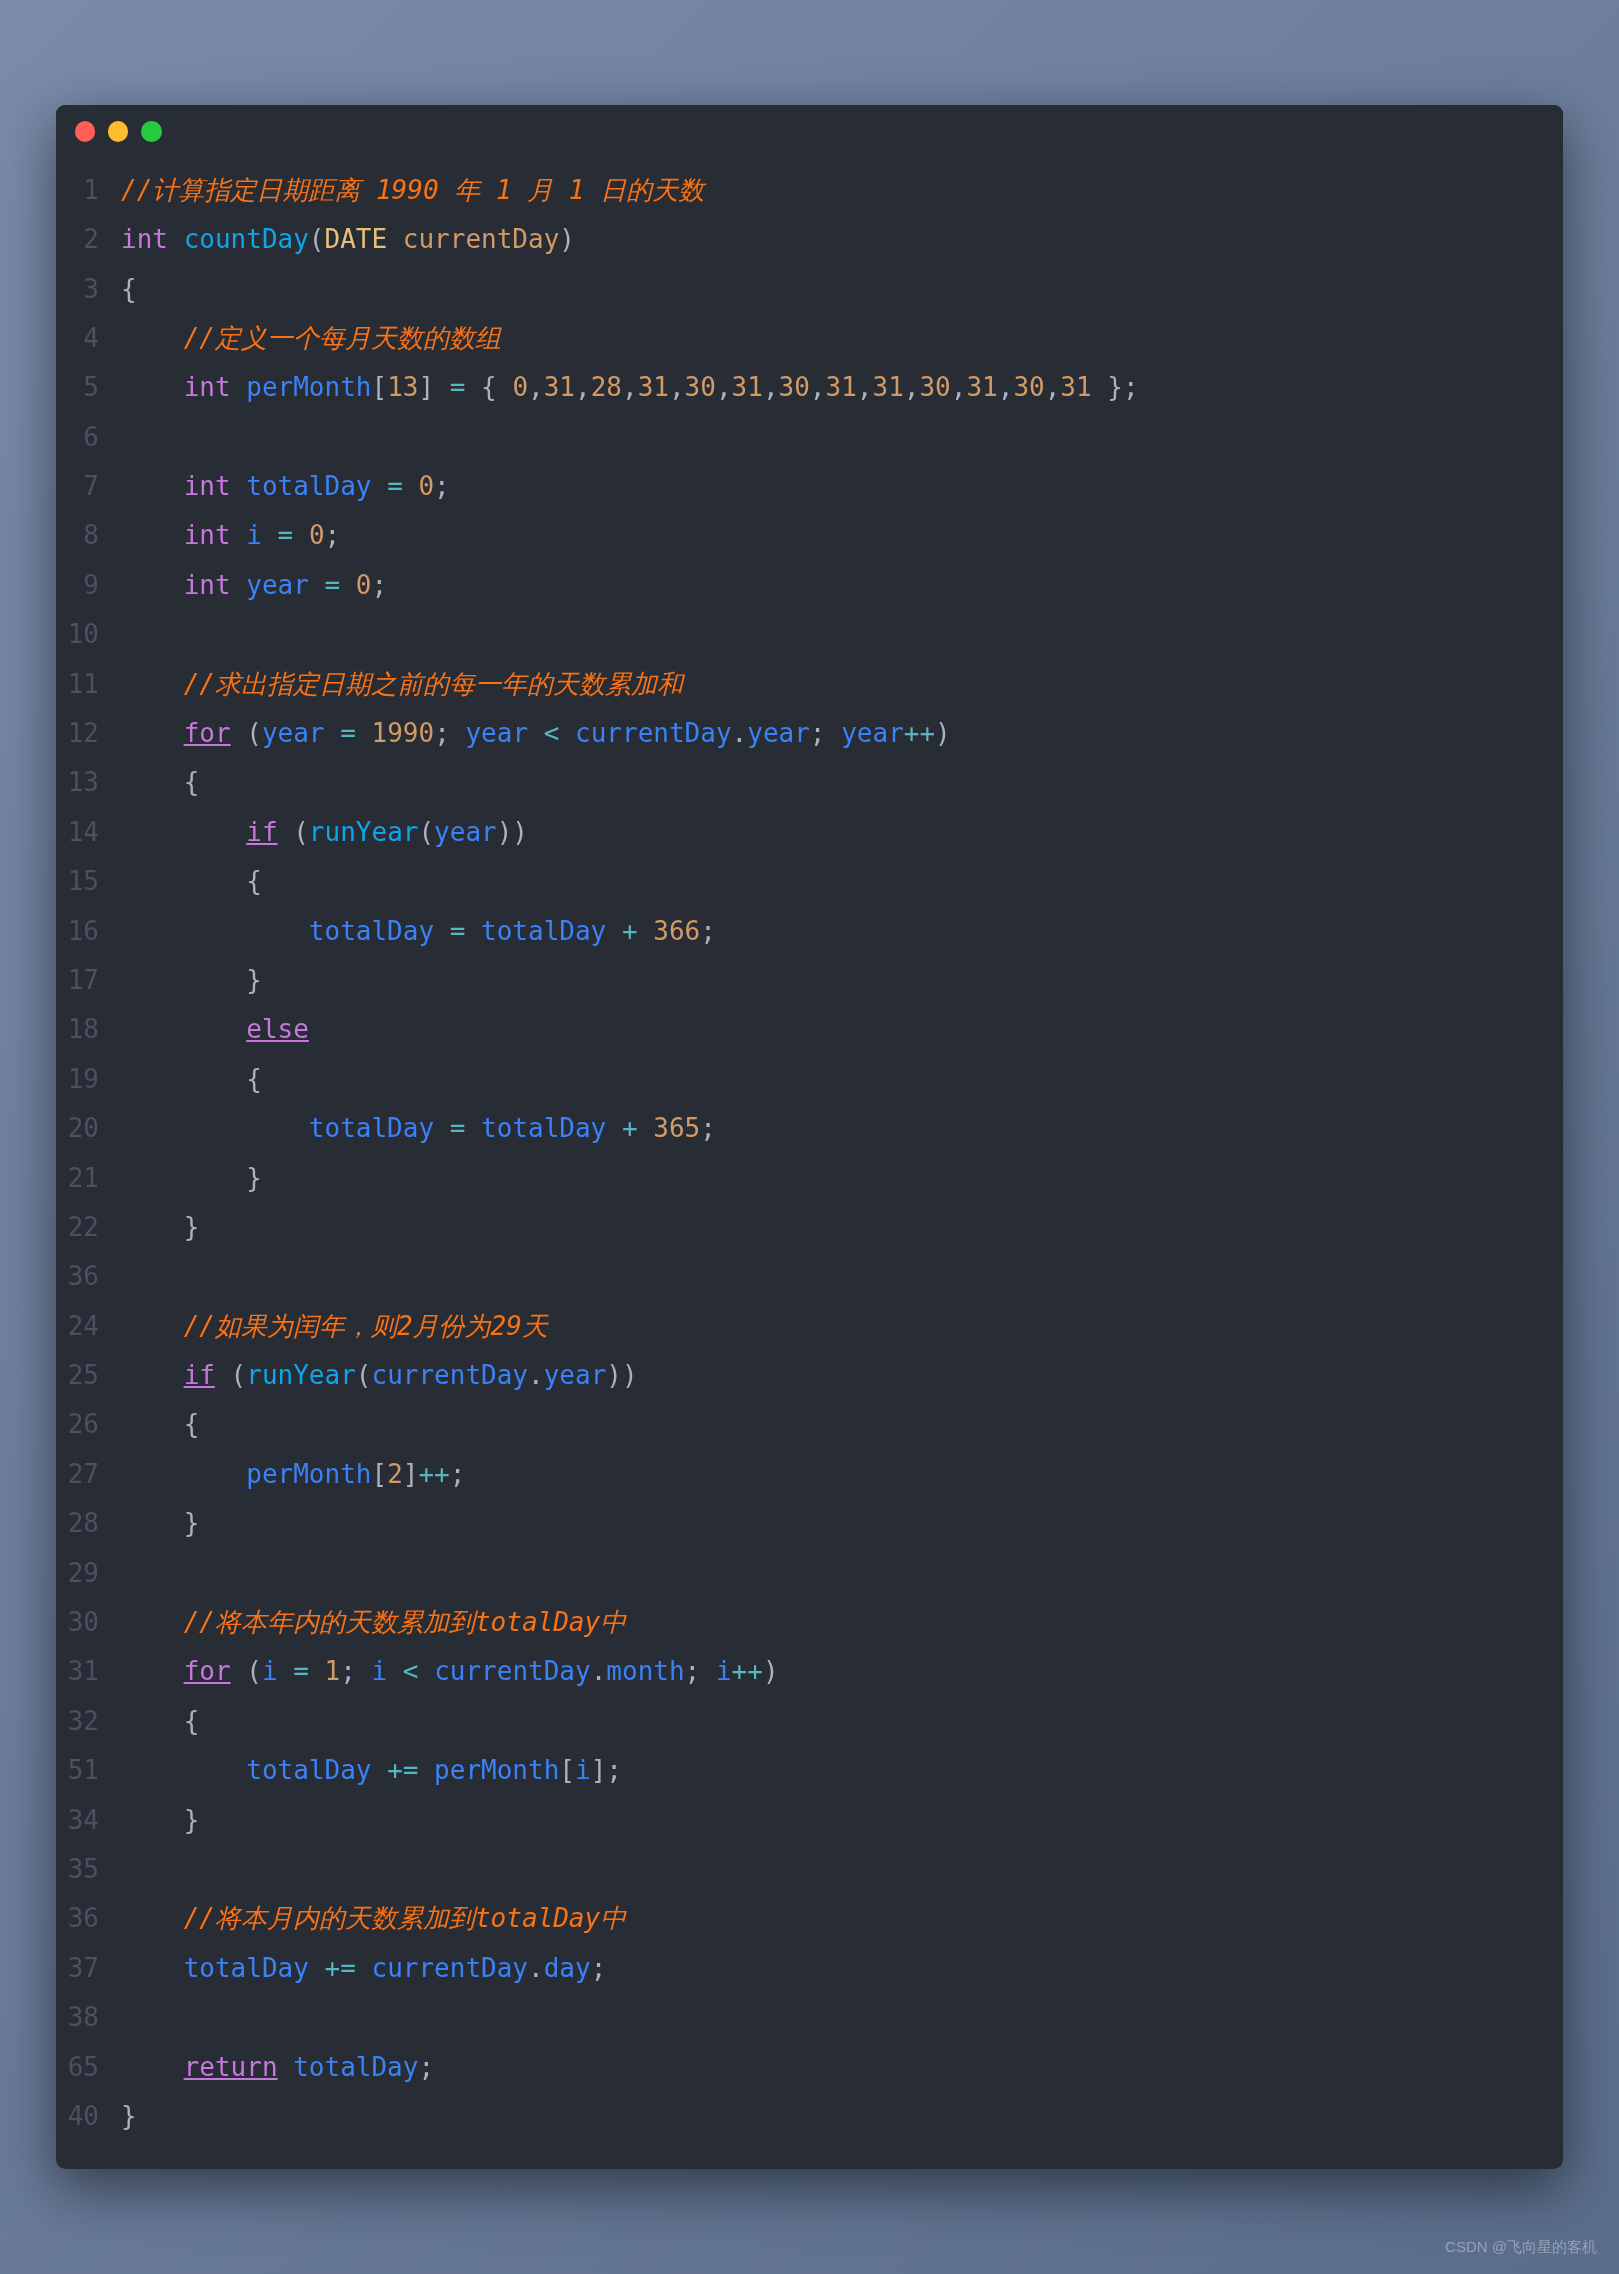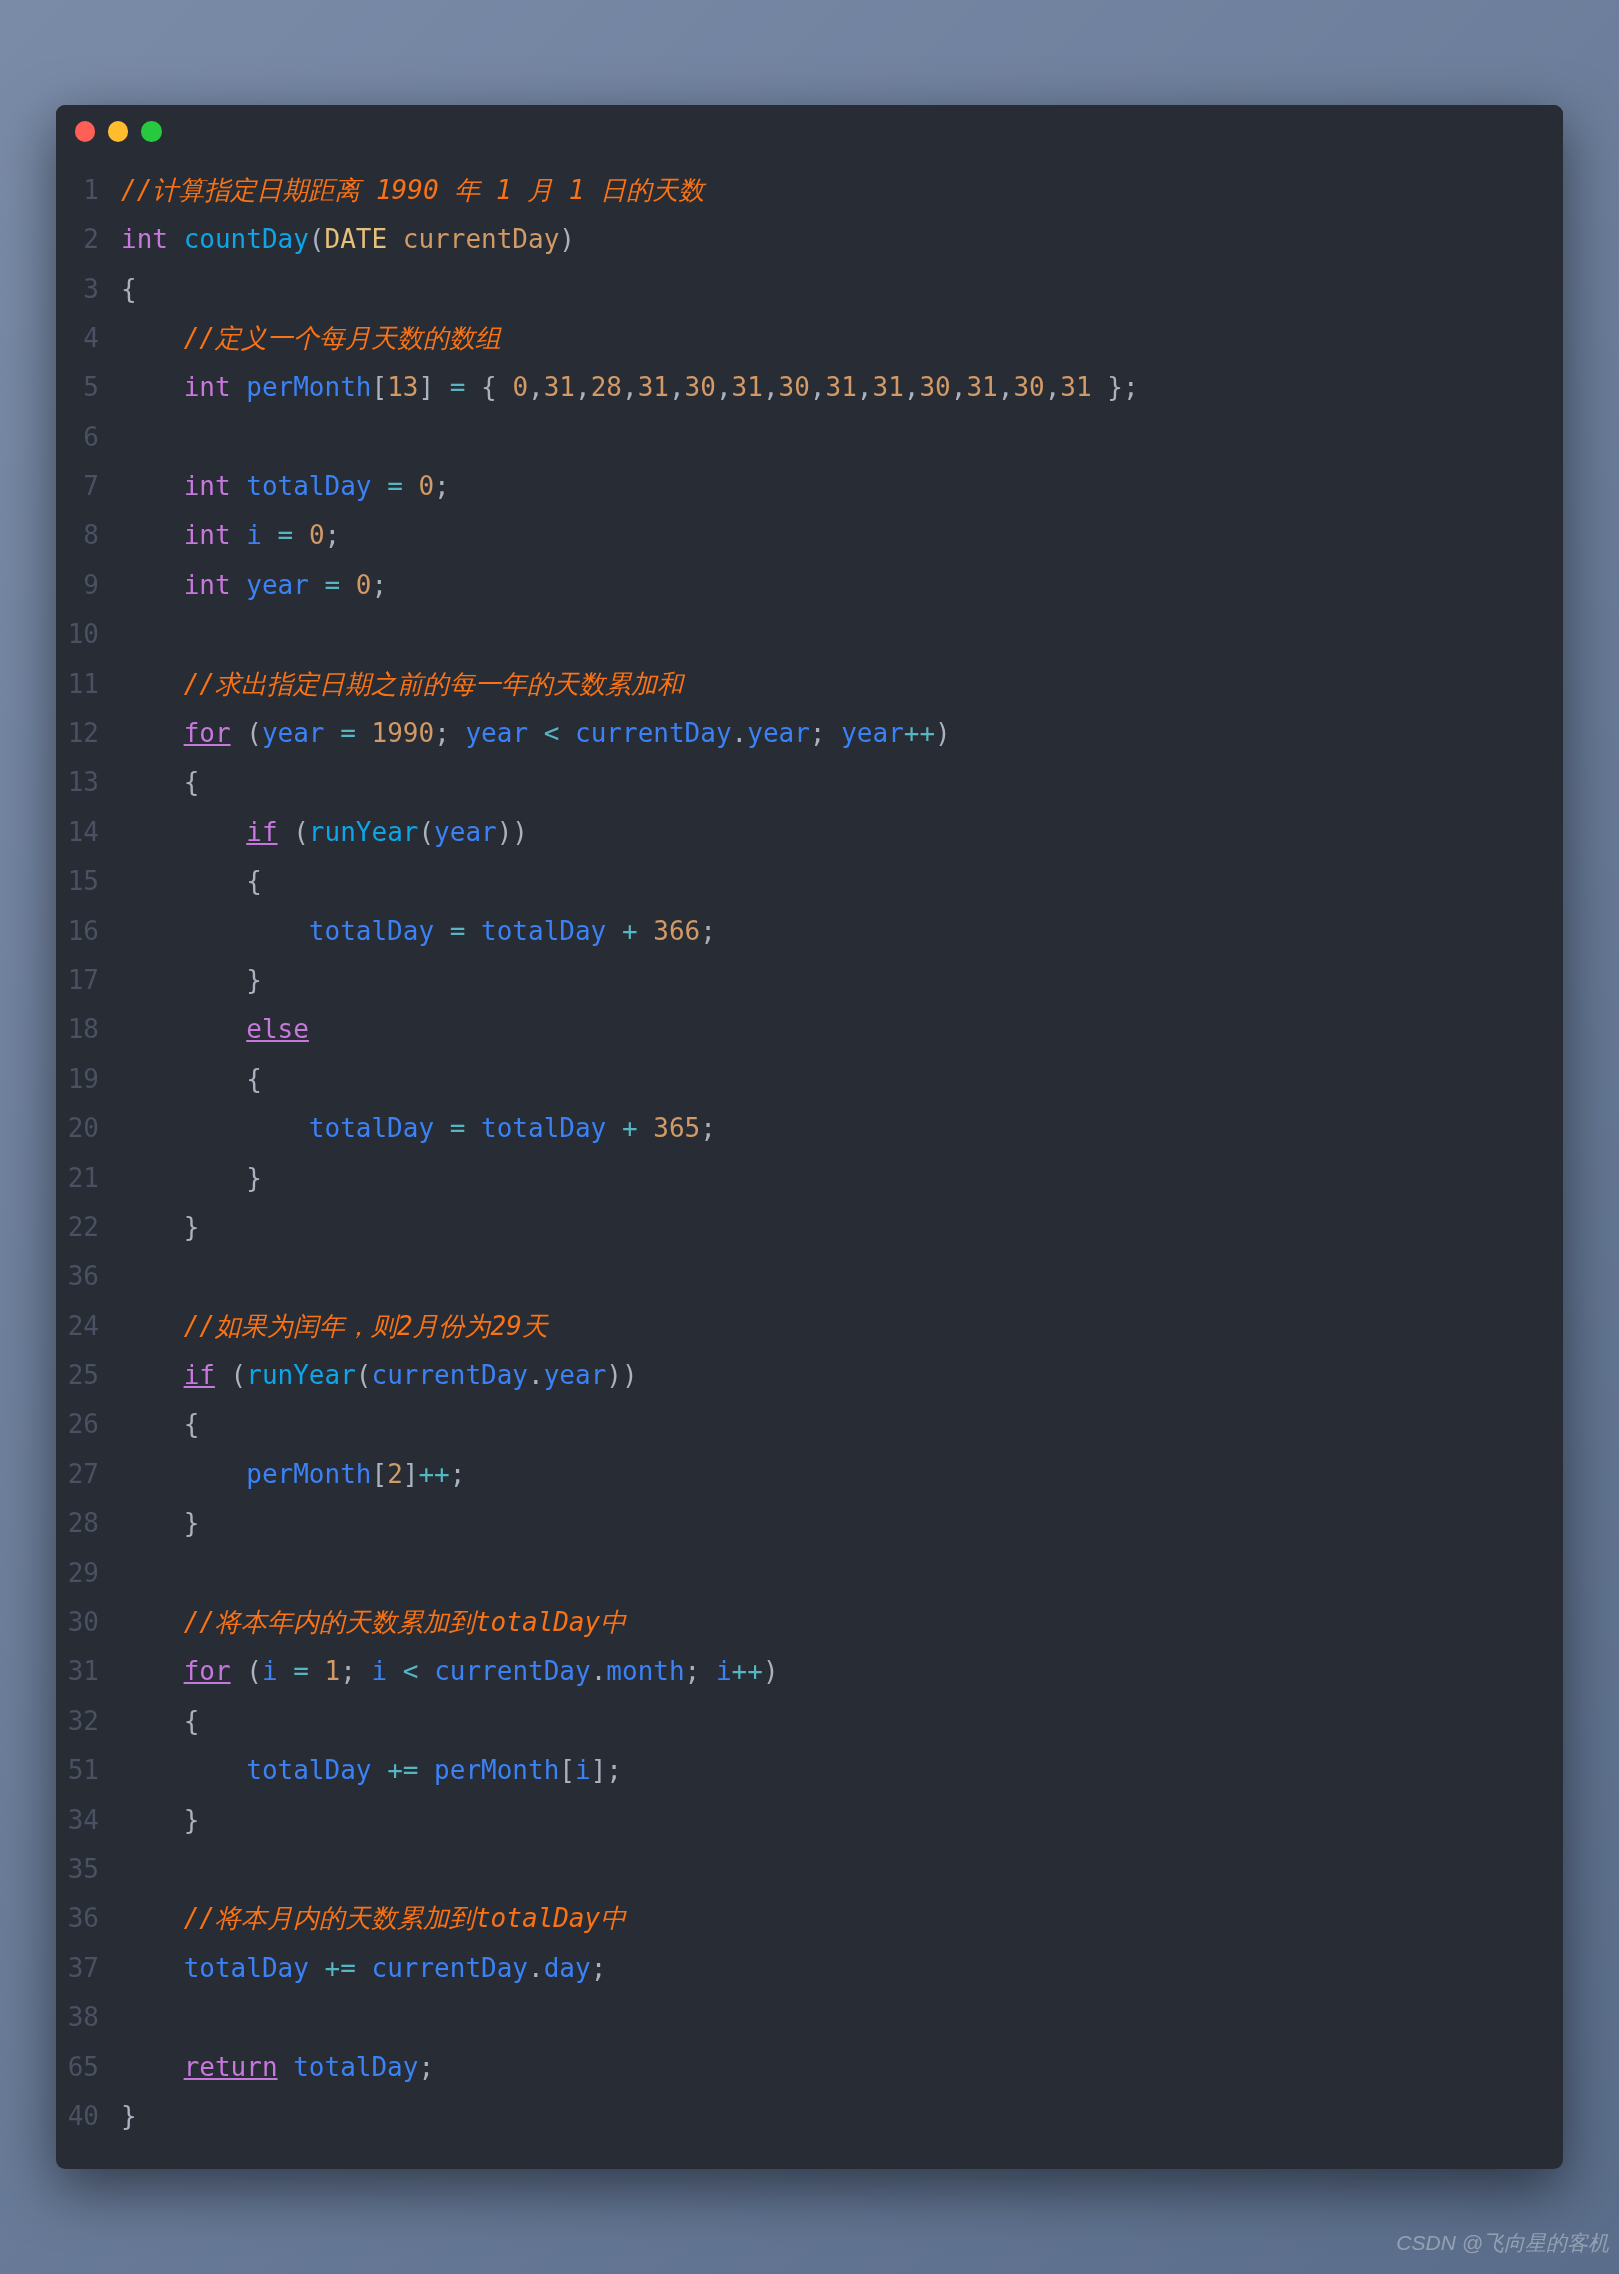--- a/index.html
+++ b/index.html
@@ -77,25 +77,24 @@
     .var { color: #3b82f6; }
     .param { color: #d19a66; }
     .number { color: #d19a66; }
     .op { color: #56b6c2; }
     .punct { color: #abb2bf; }
     .brace { color: #abb2bf; }
     
     .watermark {
       position: fixed;
       bottom: 16.7px;
-      right: 10px;
+      right: 22px;
       color: rgba(255,255,255,0.35);
-      font-size: 21px;
+      font-size: 15px;
       font-family: sans-serif;
-      font-style: italic;
     }
   </style>
 </head>
 <body>
 
 <div class="window">
   <div class="titlebar">
     <div class="dot dot-red"></div>
     <div class="dot dot-yellow"></div>
     <div class="dot dot-green"></div>

